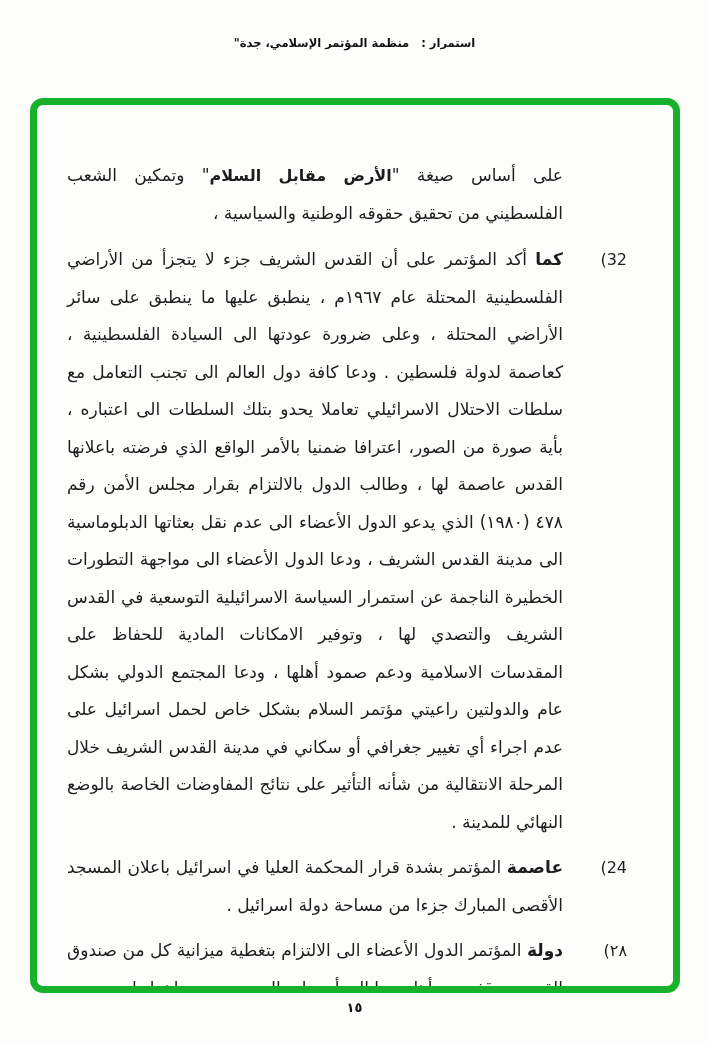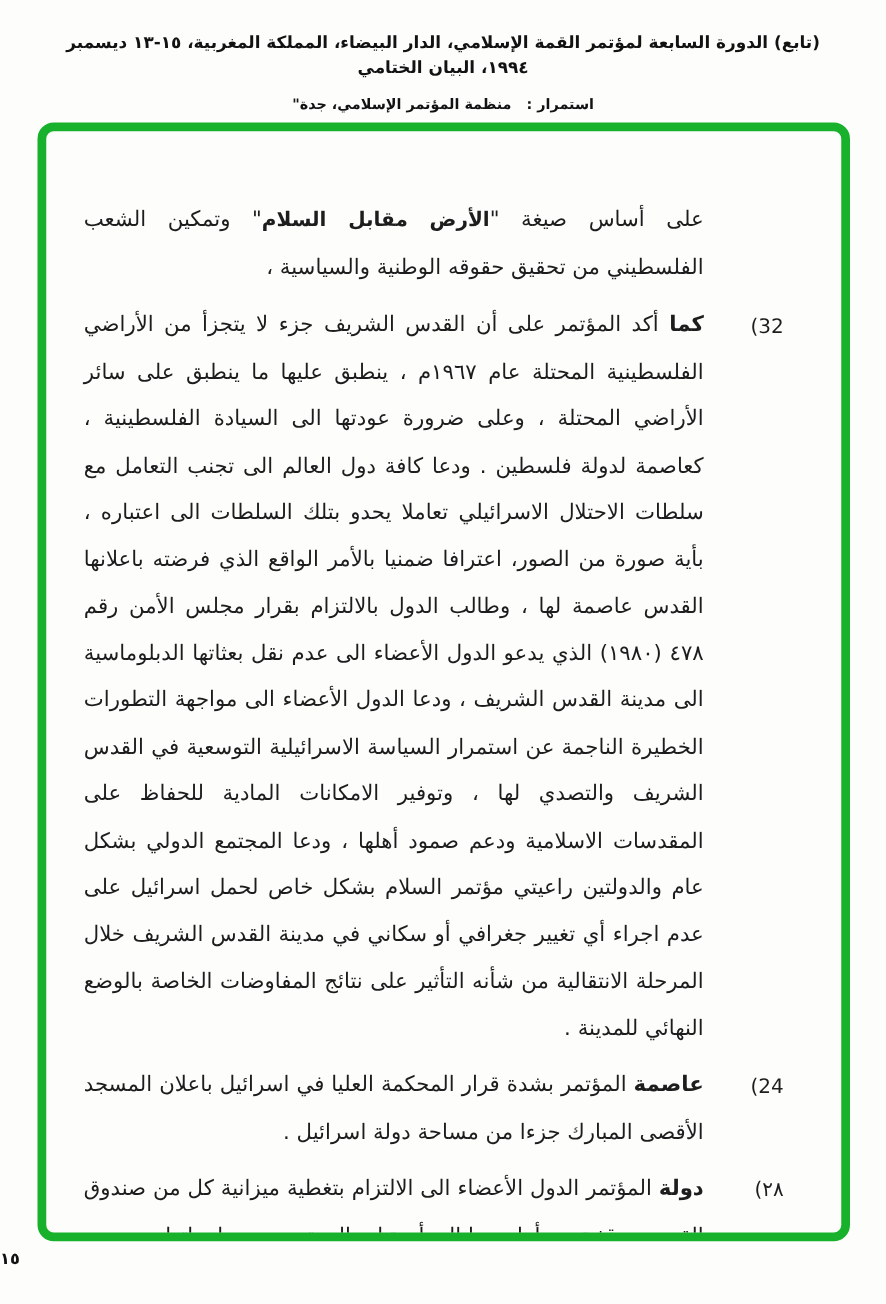--- a/index.html
+++ b/index.html
@@ -43,31 +43,30 @@
   .item{display:flex;margin-bottom:8px;}
   .num{
     width:64px;flex:none;
     font-size:16px;line-height:37.5px;
     color:#1d1d1d;
   }
   .item .para{flex:1;}
   .lead{font-weight:bold;font-size:17px;}
   .page-num{
     position:absolute;top:1000px;left:0;right:0;
-    text-align:left;
+    text-align:center;
     font-size:13px;font-weight:bold;color:#121212;
   }
 </style>
 </head>
 <body>
 
 <div class="page">
 
   <header class="doc-header" dir="rtl">
-    <div class="h1">(تابع) الدورة السابعة لمؤتمر القمة الإسلامي، الدار البيضاء، المملكة المغربية، ١٣‎-‎١٥ ديسمبر ١٩٩٤، البيان الختامي</div>
     <div class="h2">
       <span>استمرار :</span><span class="src-val">منظمة المؤتمر الإسلامي، جدة"</span>
     </div>
   </header>
 
   <div class="frame">
     <div class="content">
 
       <p class="para intro"><span>على أساس صيغة "</span><span class="phrase">الأرض مقابل السلام</span><span>" وتمكين الشعب الفلسطيني من تحقيق حقوقه الوطنية والسياسية ،</span></p>
 

